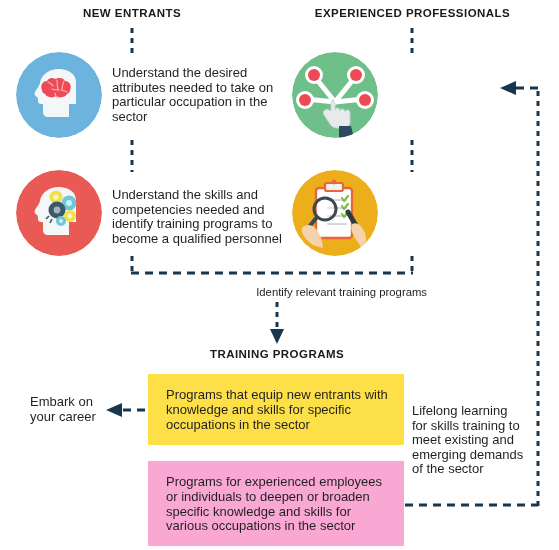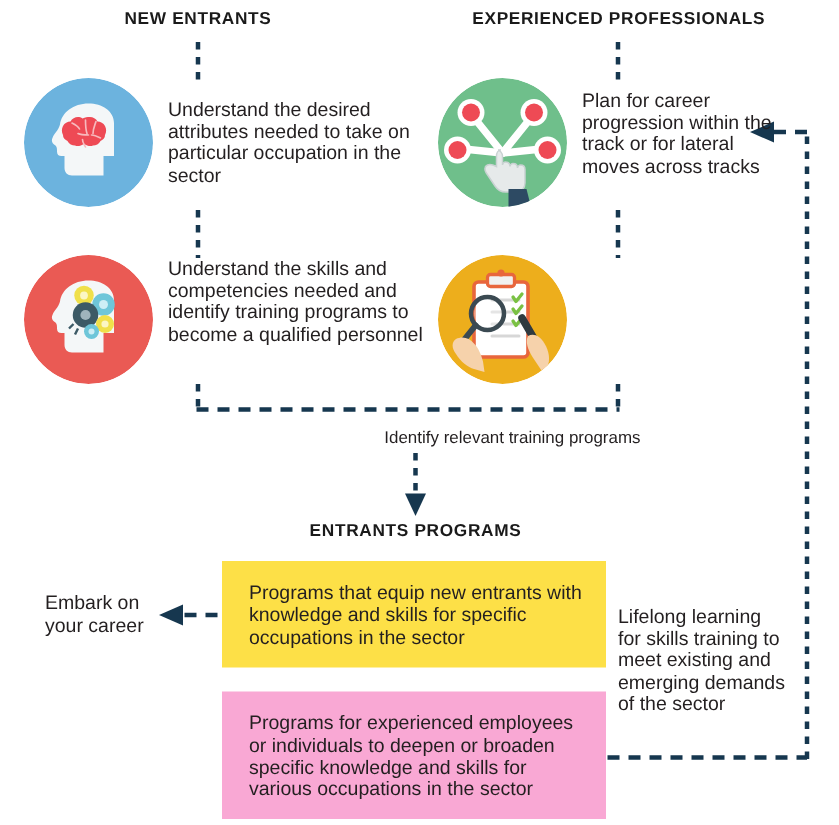--- a/index.html
+++ b/index.html
@@ -137,21 +137,20 @@
           <circle cx="64" cy="23" r="6" fill="#ee4a55"></circle>
         <circle cx="13" cy="48" r="9" fill="#ffffff"></circle>
           <circle cx="13" cy="48" r="6" fill="#ee4a55"></circle>
         <circle cx="73" cy="48" r="9" fill="#ffffff"></circle>
           <circle cx="73" cy="48" r="6" fill="#ee4a55"></circle>
       </g>
       <path d="M42 48c-2 0-3 2-3 4l0 7c-2-1-4-2-6-1-2 1-2 3-1 5l6 9c2 3 4 4 7 4l7 0c4 0 6-3 6-6l0-9c0-2-1-3-3-3-1 0-2 1-2 2 0-2-1-3-3-3-1 0-2 1-2 2 0-2-1-3-3-3-1 0-2 1-2 2l0-6c0-2-2-4-3-4z" fill="#e6eaea" stroke="#c9d2d2" stroke-width="1"></path>
       <path d="M47 74l12 0 3 12-15 0z" fill="#2d4a63"></path>
     </svg>
   </div>
-  <div class="abs body-text" style="left:388px;top:60px;width:130px;">Plan for career progression within the track or for lateral moves across tracks</div>
 
   <div class="abs icon-circle" style="left:16px;top:170px;width:86px;height:86px;">
     <svg viewBox="0 0 86 86" width="86" height="86">
       <circle cx="43" cy="43" r="43" fill="#ea5a54"></circle>
       <path d="M60 30c0-8-8-13-17-13-10 0-18 6-19 14-1 4-4 6-5 9-1 2 0 4 2 5 1 1 1 2 1 4 0 2 1 3 3 3l2 0 0 8c0 3 2 5 5 5l21 0 0-13 7 0z" fill="#f4f7f8"></path>
       <g>
         <circle cx="40" cy="27" r="6.5" fill="#f0e04a"></circle>
           <circle cx="40" cy="27" r="2.6" fill="#fbf6c4"></circle>
         <circle cx="53" cy="33" r="7.5" fill="#6ec6d9"></circle>
           <circle cx="53" cy="33" r="3" fill="#cdeef5"></circle>
@@ -160,21 +159,21 @@
         <circle cx="54" cy="46" r="6" fill="#f0e04a"></circle>
           <circle cx="54" cy="46" r="2.4" fill="#fbf6c4"></circle>
         <circle cx="45" cy="51" r="5" fill="#6ec6d9"></circle>
           <circle cx="45" cy="51" r="2" fill="#cdeef5"></circle>
       </g>
       <g fill="none" stroke="#3c5a66" stroke-width="1.6">
         <path d="M33 46l-3 3M36 49l-2 4"></path>
       </g>
     </svg>
   </div>
-  <div class="abs body-text" style="left:112px;top:172px;width:190px;">Understand the skills and competencies needed and identify training programs to become a qualified personnel</div>
+  <div class="abs body-text" style="left:112px;top:188px;width:190px;">Understand the skills and competencies needed and identify training programs to become a qualified personnel</div>
 
   <div class="abs icon-circle" style="left:292px;top:170px;width:86px;height:86px;">
     <svg viewBox="0 0 86 86" width="86" height="86">
       <circle cx="43" cy="43" r="43" fill="#edae1c"></circle>
       <rect x="24" y="18" width="36" height="50" rx="3" fill="#ffffff" stroke="#e8663d" stroke-width="2.4"></rect>
       <rect x="33" y="13" width="18" height="8" rx="2" fill="#f1f1f1" stroke="#e8663d" stroke-width="2.2"></rect>
       <circle cx="42" cy="12" r="2.4" fill="#e8663d"></circle>
       <g stroke="#d7d7d7" stroke-width="2" stroke-linecap="round">
         <line x1="36" y1="30" x2="54" y2="30"></line>
         <line x1="36" y1="38" x2="54" y2="38"></line>
@@ -190,21 +189,21 @@
       <circle cx="33" cy="39" r="9" fill="#ffffff" opacity=".35"></circle>
       <line x1="25" y1="47" x2="17" y2="57" stroke="#3b4a52" stroke-width="4" stroke-linecap="round"></line>
       <path d="M12 56c-3 2-3 6 0 10 3 5 8 9 12 10l7 2-1-7c-1-4-3-9-6-12-3-4-8-5-12-3z" fill="#f6d2ab"></path>
       <line x1="56" y1="42" x2="70" y2="66" stroke="#2f3a40" stroke-width="5" stroke-linecap="round"></line>
       <path d="M60 54c4-2 8 0 11 5 3 5 4 11 2 15l-4 3-6-9c-3-5-5-10-3-14z" fill="#f6d2ab"></path>
     </svg>
   </div>
 
   <div class="abs caption-text" style="left:147px;top:285px;width:280px;">Identify relevant training programs</div>
 
-  <div class="abs section-heading" style="left:187px;top:348px;width:180px;">ENTRANTS PROGRAMS</div>
+  <div class="abs section-heading" style="left:187px;top:348px;width:180px;">TRAINING PROGRAMS</div>
 
   <div class="abs program-box box-green" style="left:148px;top:374px;width:256px;height:71px;">
     <div class="body-text">Programs that equip new entrants with knowledge and skills for specific occupations in the sector</div>
   </div>
 
   <div class="abs program-box box-yellow" style="left:148px;top:461px;width:256px;height:85px;">
     <div class="body-text">Programs for experienced employees or individuals to deepen or broaden specific knowledge and skills for various occupations in the sector</div>
   </div>
 
   <div class="abs body-text" style="left:30px;top:395px;width:80px;text-align:left;">

